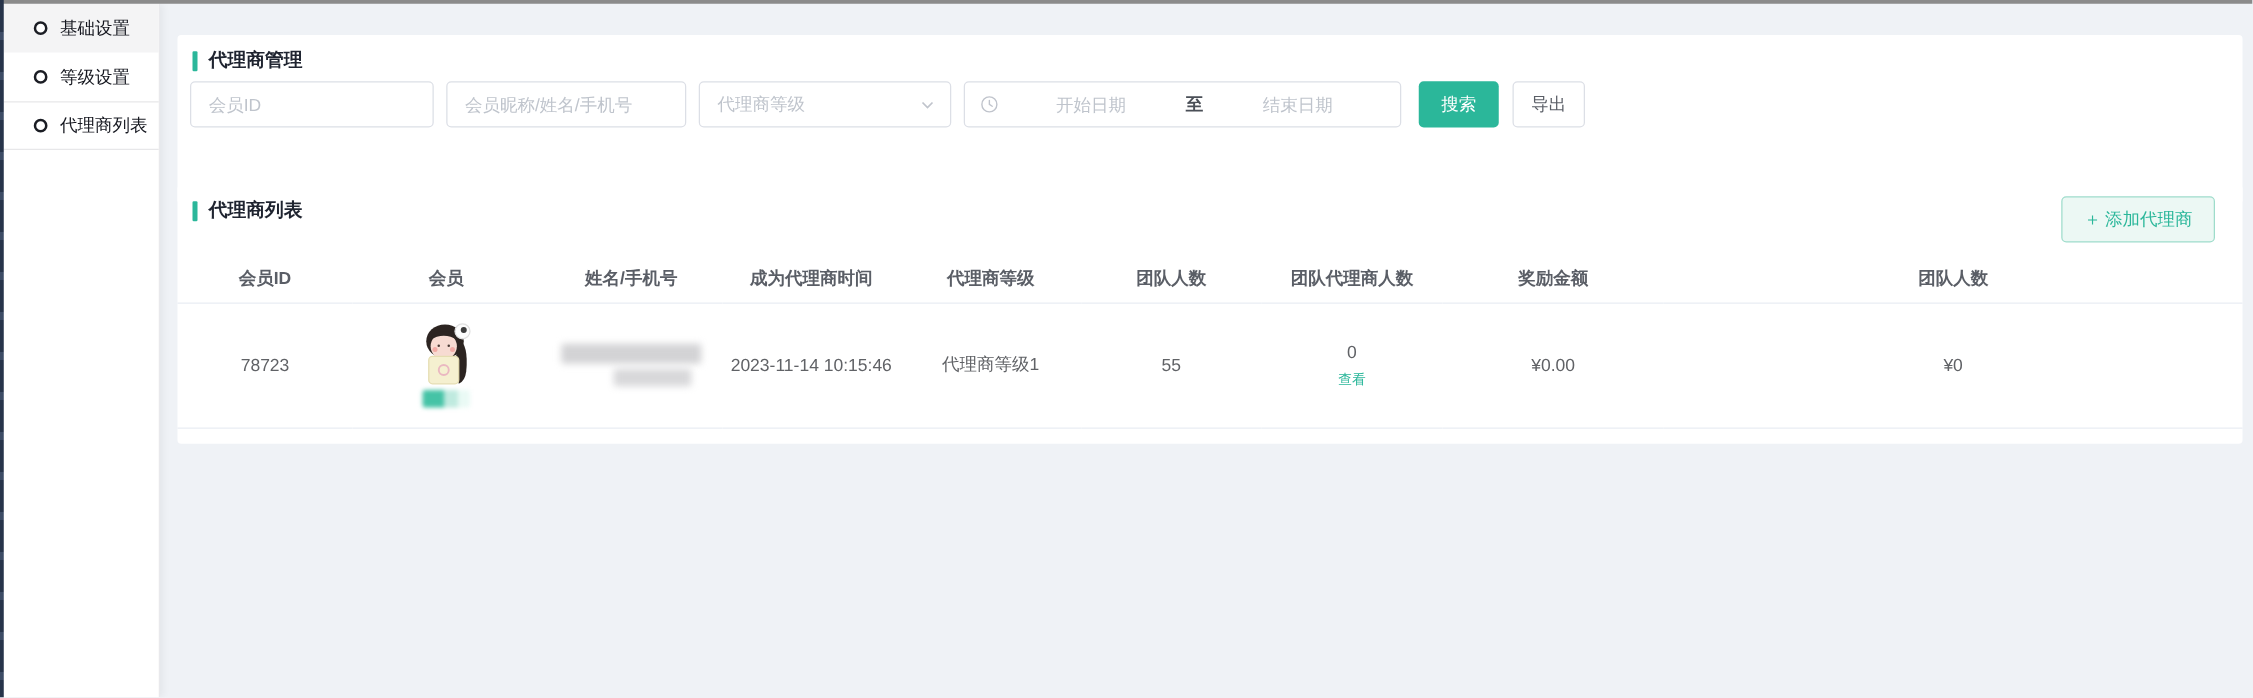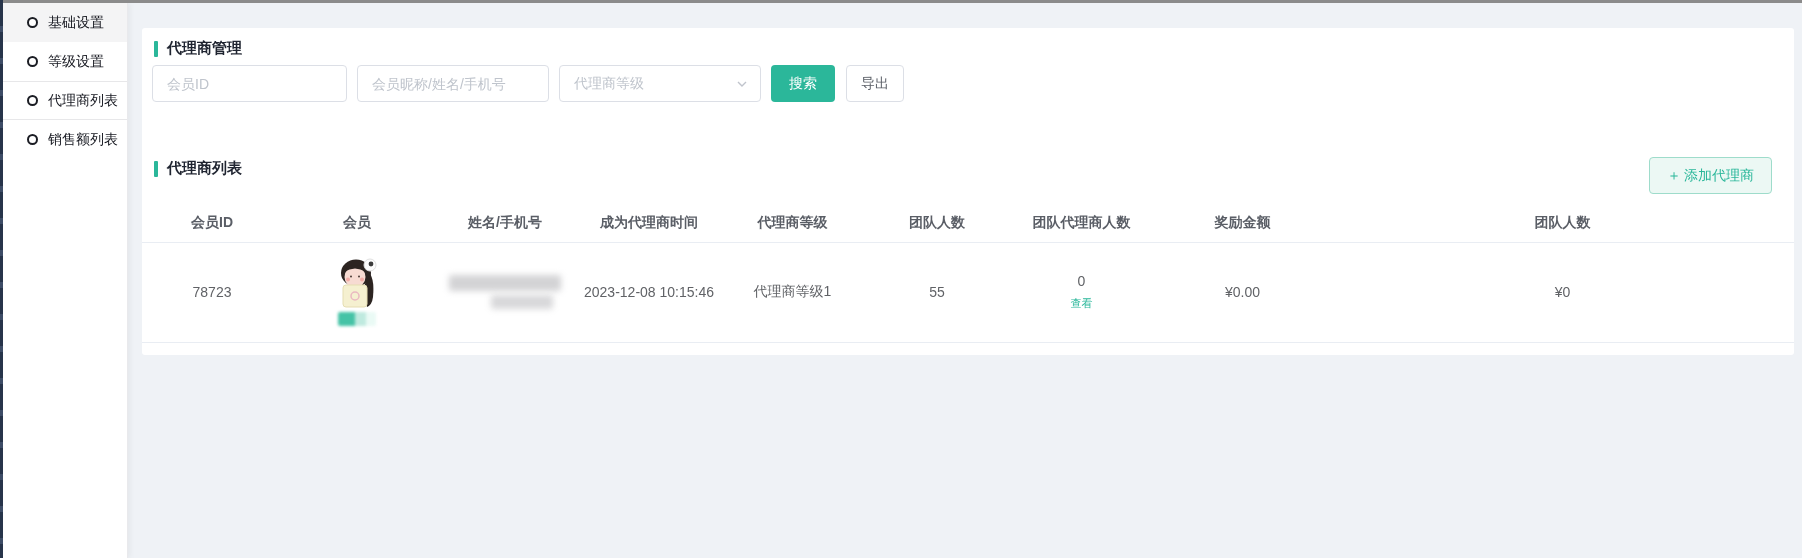--- a/index.html
+++ b/index.html
@@ -98,41 +98,46 @@
     <span>基础设置</span>
   </div>
   <div class="side-item">
     <span class="dot"></span>
     <span>等级设置</span>
   </div>
   <div class="side-item selected">
     <span class="dot"></span>
     <span>代理商列表</span>
   </div>
-  <div class="side-item">
-    <span class="dot"></span>
-    <span>销售额列表</span>
-  </div>
 </div>
 
 <div class="main">
 
   <div class="card filter-card">
     <div class="section-title">
       <span class="green-bar"></span>
       <span>代理商管理</span>
     </div>
     <div class="filter-row">
       <input class="f-input inp-member" placeholder="会员ID" style="">
       <input class="f-input inp-nick" placeholder="会员昵称/姓名/手机号" style="">
       <div class="sel">
         <span class="sel-text">代理商等级</span>
         <svg class="chev" viewBox="0 0 12 12">
           <path d="M2 4 L6 8 L10 4" fill="none" stroke="#c0c4cc" stroke-width="1.4"></path>
         </svg>
+      </div>
+      <div class="daterange">
+        <svg class="clock" viewBox="0 0 16 16">
+          <circle cx="8" cy="8" r="6.4" fill="none" stroke="#c0c4cc" stroke-width="1.2"></circle>
+          <path d="M8 4.6 V8 L10.4 9.6" fill="none" stroke="#c0c4cc" stroke-width="1.2" stroke-linecap="round"></path>
+        </svg>
+        <input class="date-inp" placeholder="开始日期" style="">
+        <span class="sep">至</span>
+        <input class="date-inp" placeholder="结束日期" style="">
       </div>
       <button class="btn btn-search">搜索</button>
       <button class="btn btn-export">导出</button>
     </div>
   </div>
 
   <div class="card table-card">
     <div class="section-title">
       <span class="green-bar"></span>
       <span>代理商列表</span>
@@ -188,21 +193,21 @@
               </svg>
               <span class="blur-tag"></span>
             </span>
           </td>
           <td>
             <span class="blur-name">
               <span class="blur-line1"></span>
               <span class="blur-line2"></span>
             </span>
           </td>
-          <td>2023-12-08 10:15:46</td>
+          <td>2023-11-14 10:15:46</td>
           <td>代理商等级1</td>
           <td>55</td>
           <td>
             <span>0</span>
             <a class="view-link">查看</a>
           </td>
           <td>¥0.00</td>
           <td>¥0</td>
         </tr>
       </tbody>

